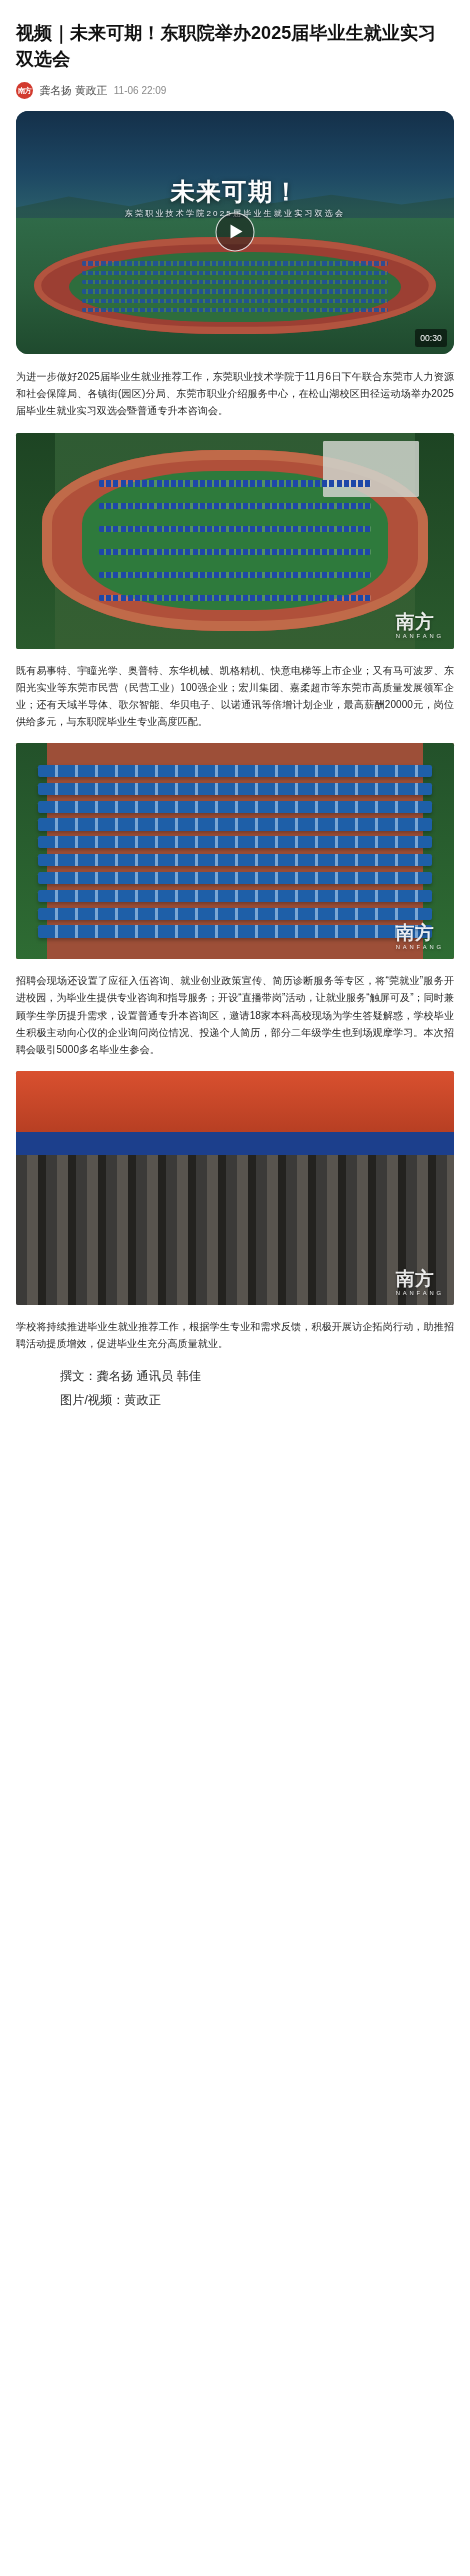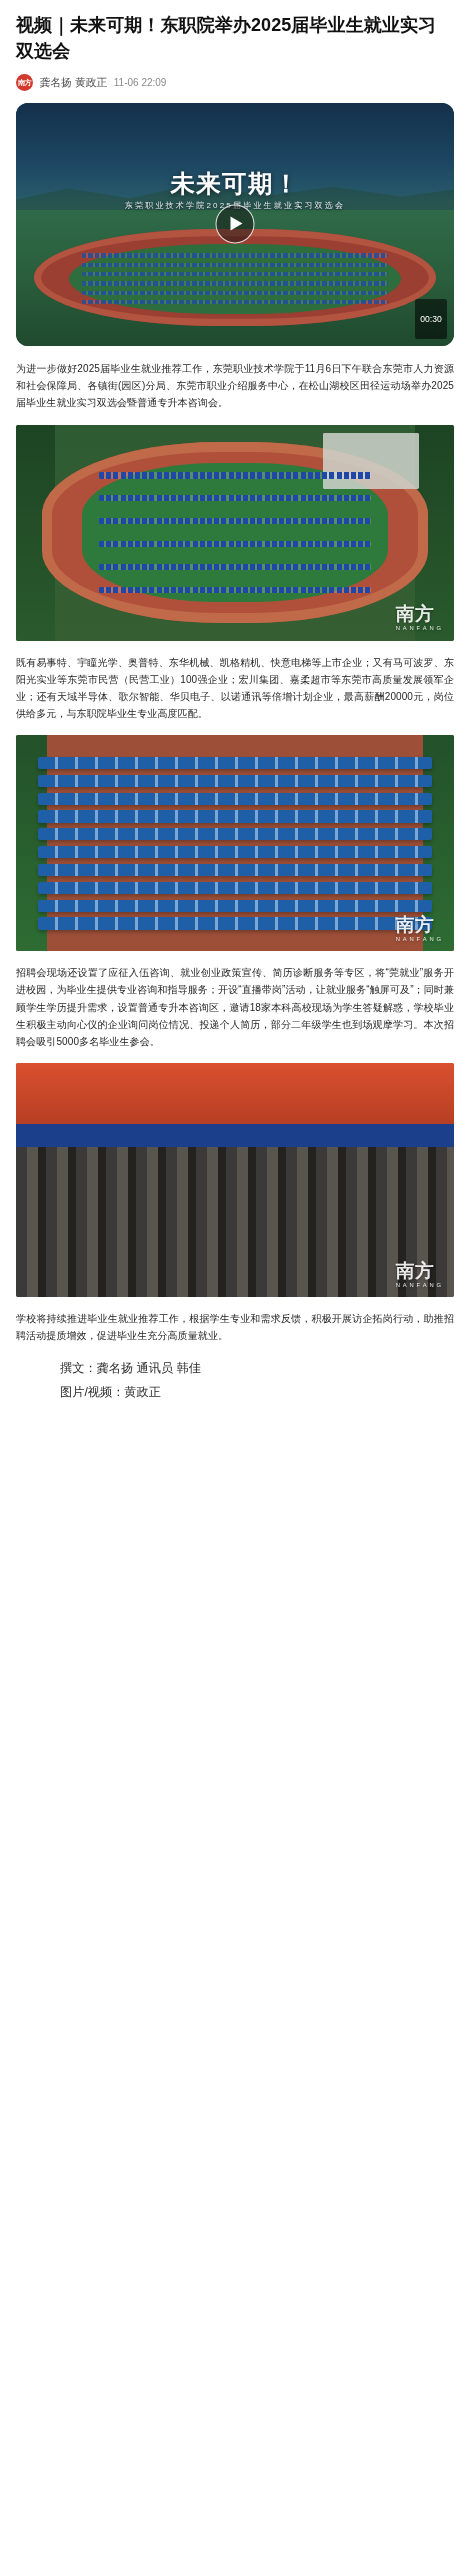--- a/index.html
+++ b/index.html
@@ -17,20 +17,21 @@
   .article {
     padding: 13px 16px 21.6px 16px;
   }
   .headline {
     font-size: 18px;
     line-height: 1.42;
     font-weight: bold;
     color: #111111;
     letter-spacing: 0.1px;
     margin-bottom: 10px;
+    margin-top: 8px;
   }
   .byline {
     display: flex;
     align-items: center;
     gap: 6.5px;
     margin-bottom: 11.5px;
   }
   .avatar {
     width: 17px;
     height: 17px;
@@ -127,21 +128,21 @@
     position: absolute; left: 14.4px; top: 10.8px;
     border-left: 12.2px solid #ffffff;
     border-top: 7.2px solid transparent;
     border-bottom: 7.2px solid transparent;
   }
   .v-duration {
     position: absolute; right: 7.2px; bottom: 6.5px;
     background: rgba(0,0,0,.55);
     color: #fff;
     font-size: 8.6px;
-    padding: 15px 5px;
+    padding: 4px 5px;
     border-radius: 2.2px;
   }
 
   
   p.body {
     font-size: 10px;
     line-height: 1.72;
     color: #1f1f1f;
     margin-bottom: 13px;
     text-align: justify;

